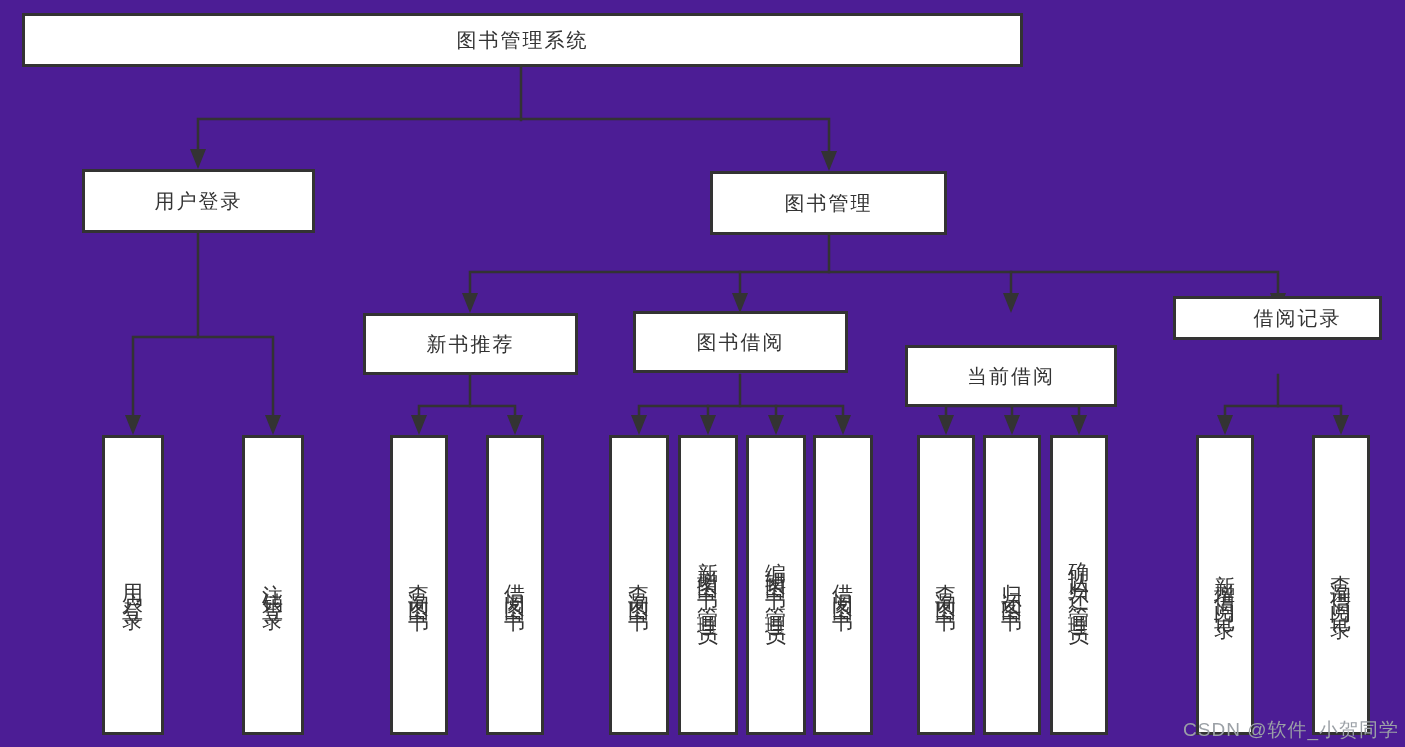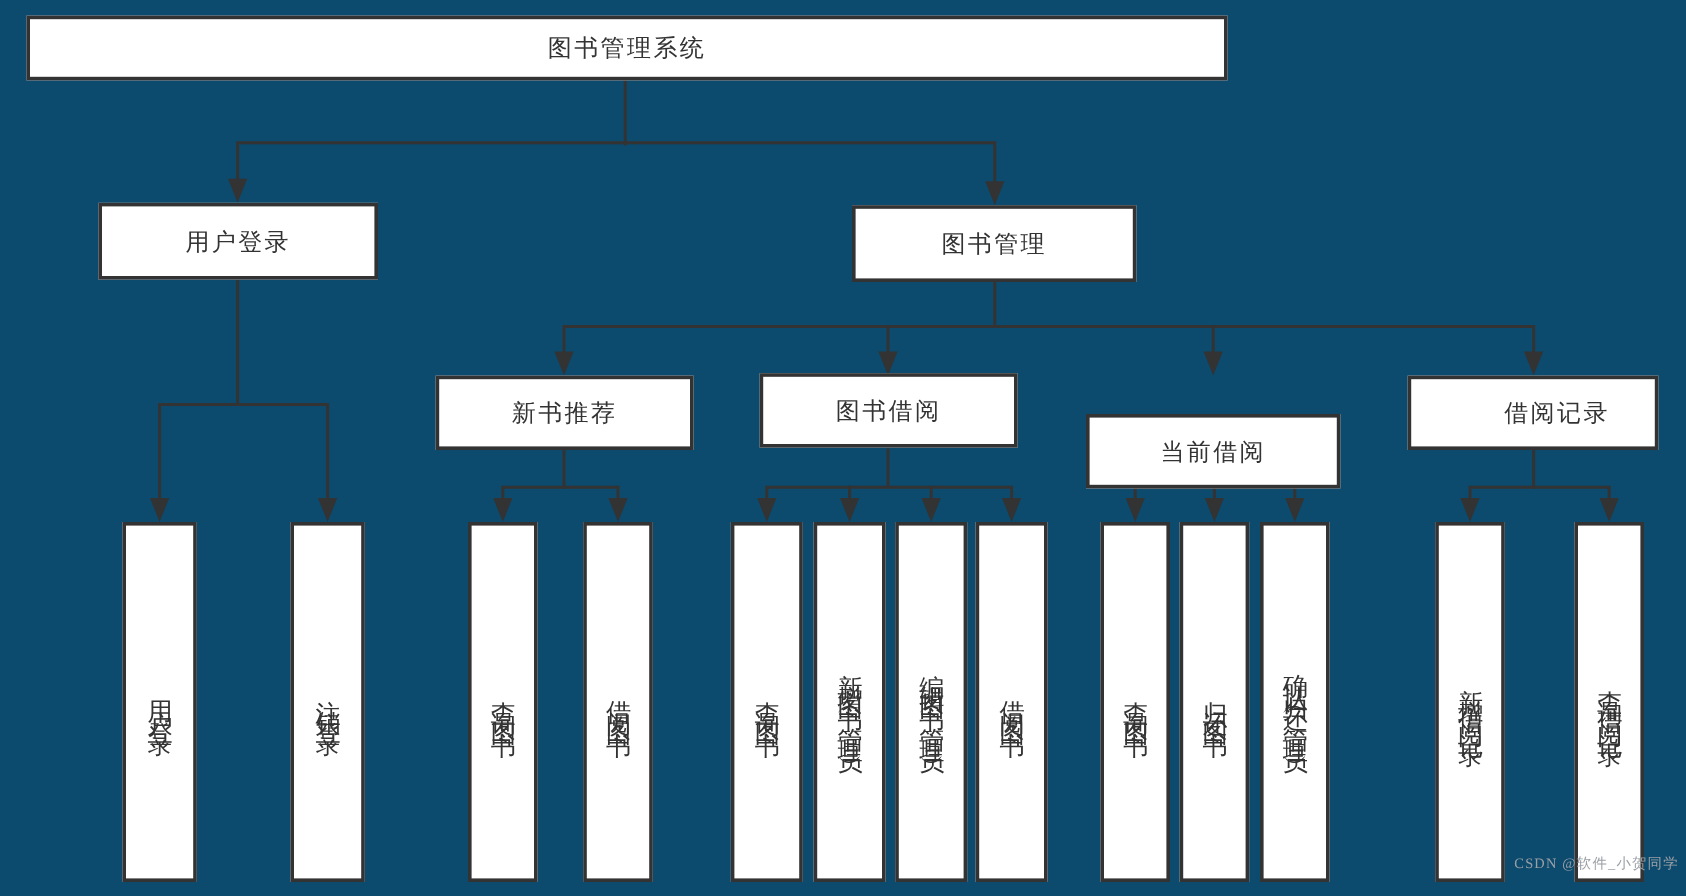--- a/index.html
+++ b/index.html
@@ -1,31 +1,31 @@
 <!DOCTYPE html>
 <html><head>
 <meta charset="utf-8">
 <style>
   html,body{margin:0;padding:0;background:#fff;}
   #stage{
-    position:relative;width:1405px;height:747px;background:#0c4a6e;overflow:hidden;
-    font-family:Liberation Serif, serif;color:#333;
+    position:relative;width:1405px;height:747px;background:#4c1d95;overflow:hidden;
+    font-family:Liberation Sans, sans-serif;color:#333;
   }
   .box{
     position:absolute;box-sizing:border-box;border:3px solid #333333;background:#ffffff;
     display:flex;align-items:center;justify-content:center;text-align:center;
   }
   .hlabel{font-size:20px;letter-spacing:2px;color:#333333;white-space:nowrap;}
   .leaf .vlabel{
     writing-mode:vertical-rl;text-orientation:mixed;
     font-size:21px;letter-spacing:9px;line-height:1;color:#333333;
   }
   #connectors{position:absolute;left:0;top:0;}
   #watermark{
-    position:absolute;right:6px;bottom:19px;font-size:12px;color:#9ba0a6;
+    position:absolute;right:6px;bottom:4px;font-size:19px;color:#9ba0a6;
     letter-spacing:1px;white-space:nowrap;
   }
 </style>
 </head>
 <body>
 
 <div id="stage">
 
   <svg id="connectors" width="1405" height="747" viewBox="0 0 1405 747">
     <g stroke="#333333" stroke-width="2.5" fill="none" stroke-linecap="square">
@@ -92,21 +92,21 @@
 
   <div class="box" style="left:710px;top:171px;width:237px;height:64px;">
     <span class="hlabel">图书管理</span>
   </div>
   <div class="box" style="left:633px;top:311px;width:215px;height:62px;">
     <span class="hlabel">图书借阅</span>
   </div>
   <div class="box" style="left:905px;top:313px;width:212px;height:62px;margin-top:32px;">
     <span class="hlabel">当前借阅</span>
   </div>
-  <div class="box" style="left:1173px;top:313px;width:209px;height:62px;padding-left:40px;">
+  <div class="box" style="left:1173px;top:296px;width:209px;height:44px;padding-left:40px;">
     <span class="hlabel">借阅记录</span>
   </div>
 
   <div class="box leaf" style="left:102px;top:435px;width:62px;height:300px;">
     <span class="vlabel">用户登录</span>
   </div>
   <div class="box leaf" style="left:242px;top:435px;width:62px;height:300px;">
     <span class="vlabel">注销登录</span>
   </div>
 

